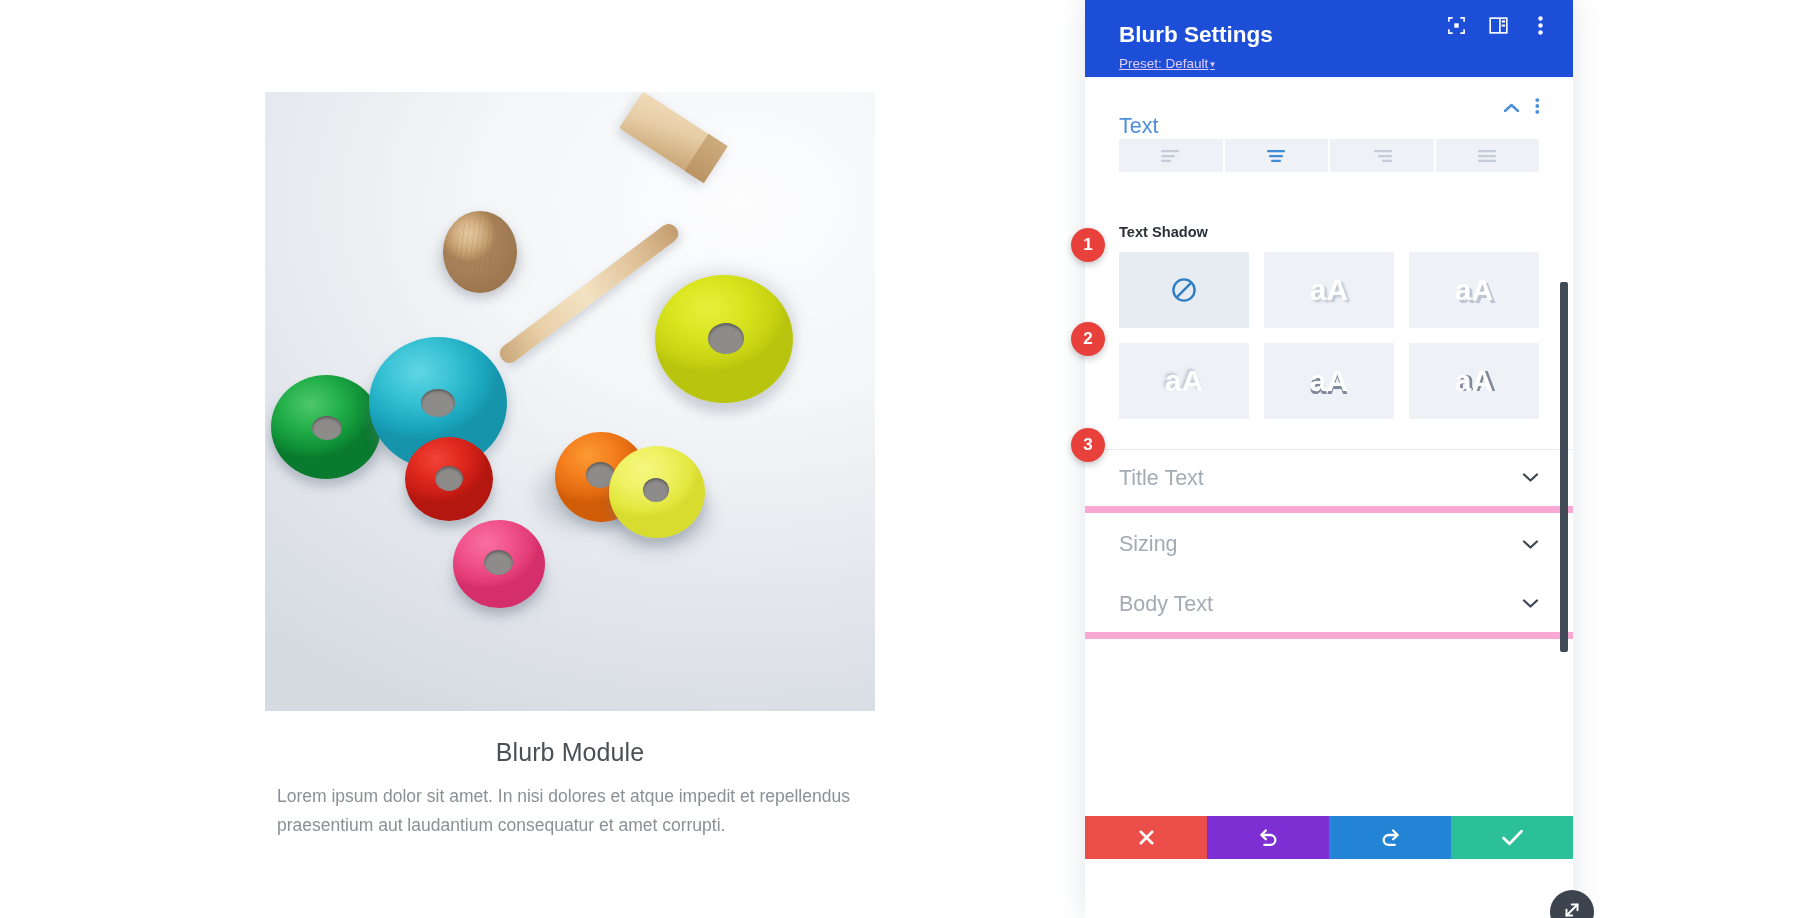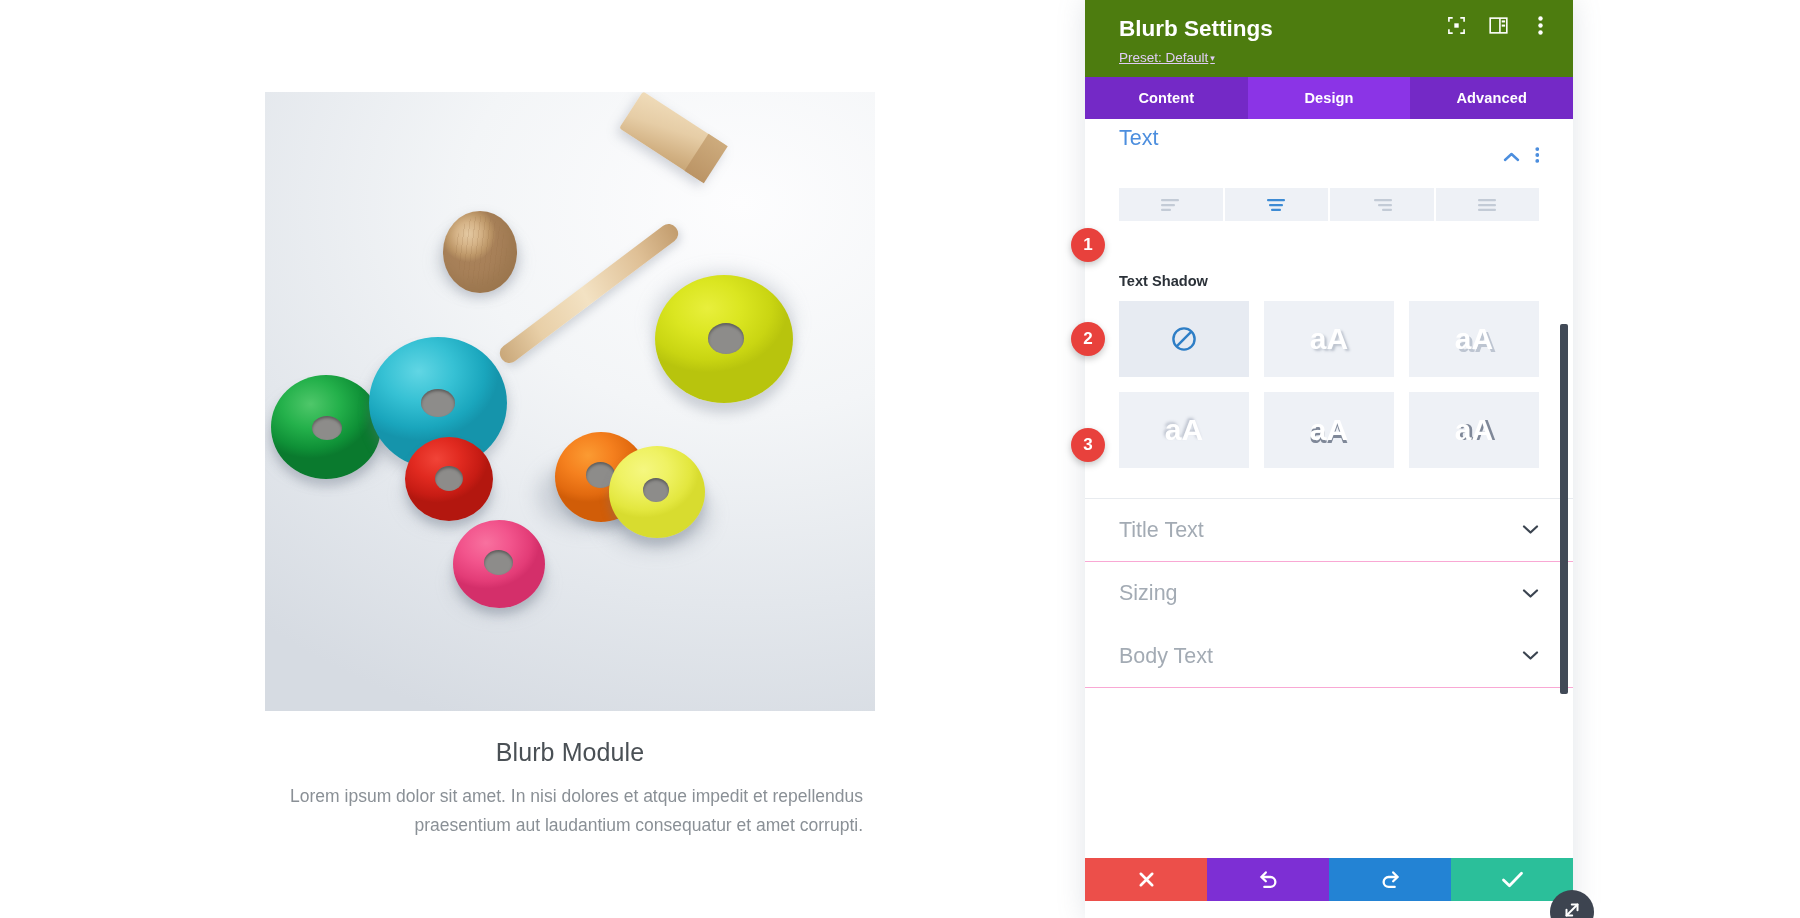--- a/index.html
+++ b/index.html
@@ -76,36 +76,36 @@
     margin:0; padding:0;
     text-align:center;
     font-size:25px;
     font-weight:400;
     color:#4a5055;
     letter-spacing:.1px;
     margin-top:27px;
   }
   .blurb-body {
     margin:0; padding:0 12px;
-    text-align:right;
+    text-align:left;
     font-size:17.5px;
     line-height:29px;
     color:#8a9096;
     margin-top:15px;
   }
 
   
   #panel {
     position:absolute; left:1085px; top:0; width:488px; height:918px;
     background:#ffffff;
     box-shadow:0 0 26px rgba(120,130,150,.22);
   }
   .panel-header {
-    background:#4d7c0f; height:77px; position:relative;
-    padding:18px 28px 0 34px;
+    background:#1d4ed8; height:77px; position:relative;
+    padding:24px 28px 0 34px;
   }
   .panel-title {
     color:#ffffff; font-size:22.5px; font-weight:bold; line-height:1;
     margin:0;
   }
   .panel-preset {
     color:#e0cdf4; font-size:13.5px; margin:9px 0 0 0;text-decoration:underline;
   }
   .panel-preset .caret { font-size:9px; position:relative; top:-1px; margin-left:2px;}
   .header-icons {
@@ -123,21 +123,21 @@
     color:#ffffff; font-size:14.6px; font-weight:bold; letter-spacing:.1px;
   }
   .tab.active { background:#8b34e6; }
 
   .panel-body {
     position:relative; height:739px; background:#fff; overflow:hidden;
   }
 
   .section-open { padding:0 34px; }
   .section-head {
-    display:flex; align-items:flex-start; height:62px; position:relative;margin-top:7px;
+    display:flex; align-items:flex-end; height:62px; position:relative;
   }
   .section-head .sh-title {
     font-size:21.5px; color:#4c8ede; font-weight:400;
   }
   .section-head .sh-actions {
     position:absolute; right:0; top:50%; transform:translateY(-50%);
     display:flex; align-items:center; gap:15px; color:#4c8ede;
   }
   .field { margin-bottom:0; }
   .field-label {
@@ -187,21 +187,21 @@
   .sh5 { text-shadow:0.09em 0 0 rgba(90,100,120,.75); }
 
   .spacer-26 { height:26px; }
   .spacer-30 { height:30px; }
 
   .divider { height:1px; background:#e8ebef; margin:0; }
 
   .section-closed {
     height:63px; padding:0 34px;
     display:flex; align-items:center; position:relative;
-    border-bottom:1px solid #f9a8d4;
+    border-bottom:7px solid #f9a8d4;
   }
   .section-closed .sc-title {
     font-size:21.5px; color:#a3abb4; font-weight:400;
   }
   .section-closed .sc-chev {
     position:absolute; right:34px; top:50%; transform:translateY(-50%);
     color:#3b4450;
   }
 
   
@@ -347,25 +347,20 @@
       <span class="hicon" title="more options">
         <svg width="5" height="19" viewBox="0 0 5 19" fill="currentColor">
           <circle cx="2.5" cy="2.5" r="2.2"></circle>
             <circle cx="2.5" cy="9.5" r="2.2"></circle>
             <circle cx="2.5" cy="16.5" r="2.2"></circle>
         </svg>
       </span>
     </div>
   </div>
 
-  <div class="tabs">
-    <div class="tab">Content</div>
-    <div class="tab active">Design</div>
-    <div class="tab">Advanced</div>
-  </div>
 
   <div class="panel-body">
 
     <div class="section-open">
 
       <div class="section-head">
         <span class="sh-title">Text</span>
         <span class="sh-actions">
           <span>
             <svg width="17" height="11" viewBox="0 0 17 11" fill="none" stroke="currentColor" stroke-width="2.4" stroke-linecap="round" stroke-linejoin="round">

